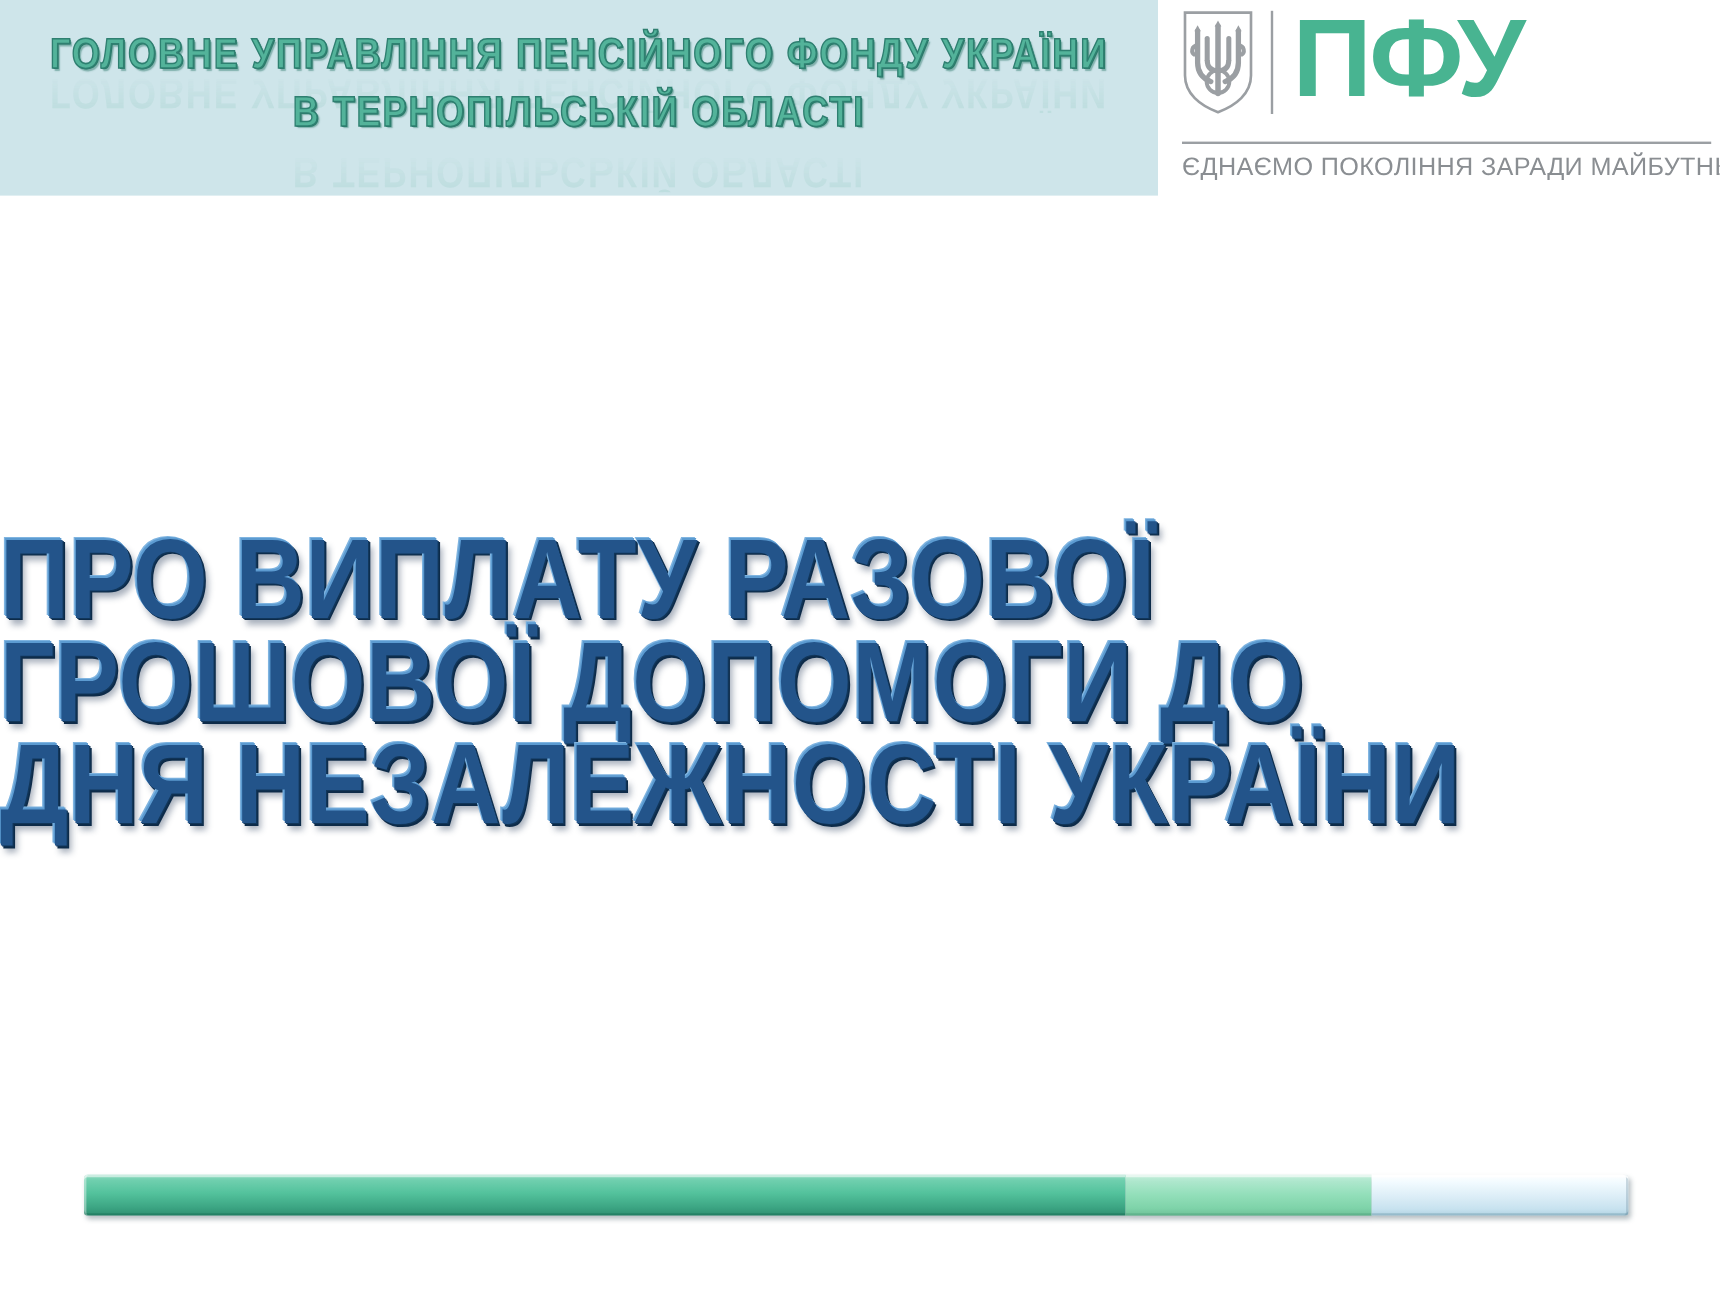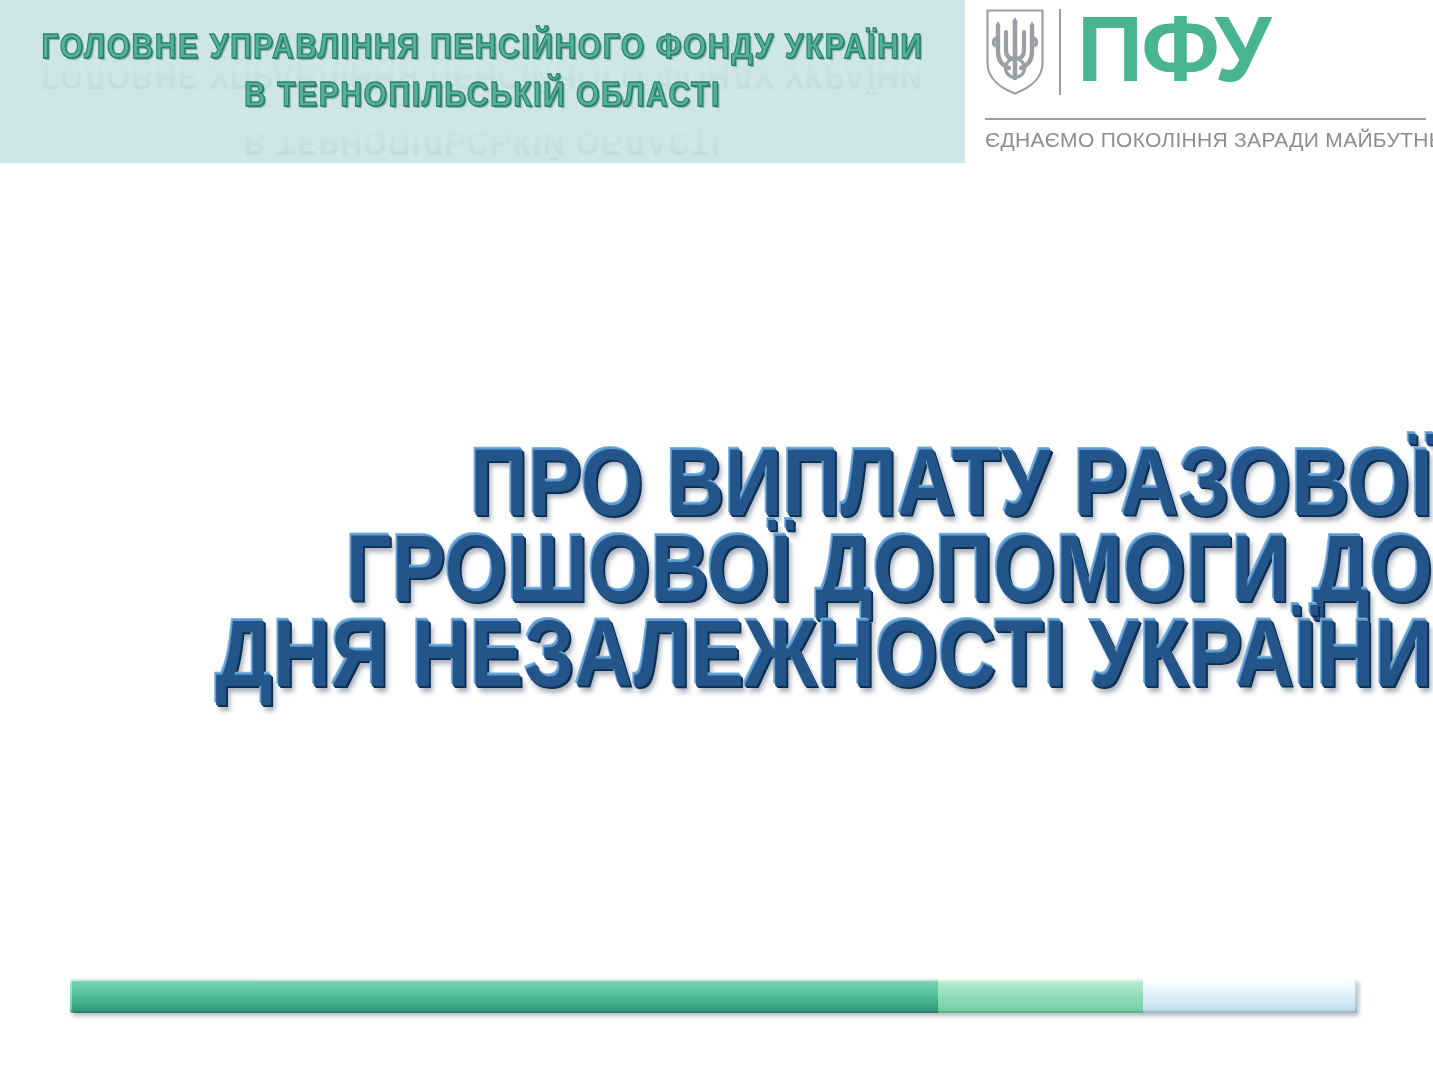--- a/index.html
+++ b/index.html
@@ -147,21 +147,21 @@
     color: #8a8e92;
     white-space: nowrap;
   }
 
   
   .main-title {
     position: absolute;
     left: 0;
     top: 432px;
     width: 1433px;
-    text-align: right;
+    text-align: left;
   }
   .title-line {
     display: block;
     font-family: "Liberation Sans", sans-serif;
     font-weight: bold;
     font-size: 80px;
     line-height: 0.97;
     letter-spacing: 0.5px;
     color: #23548a;
     white-space: nowrap;

